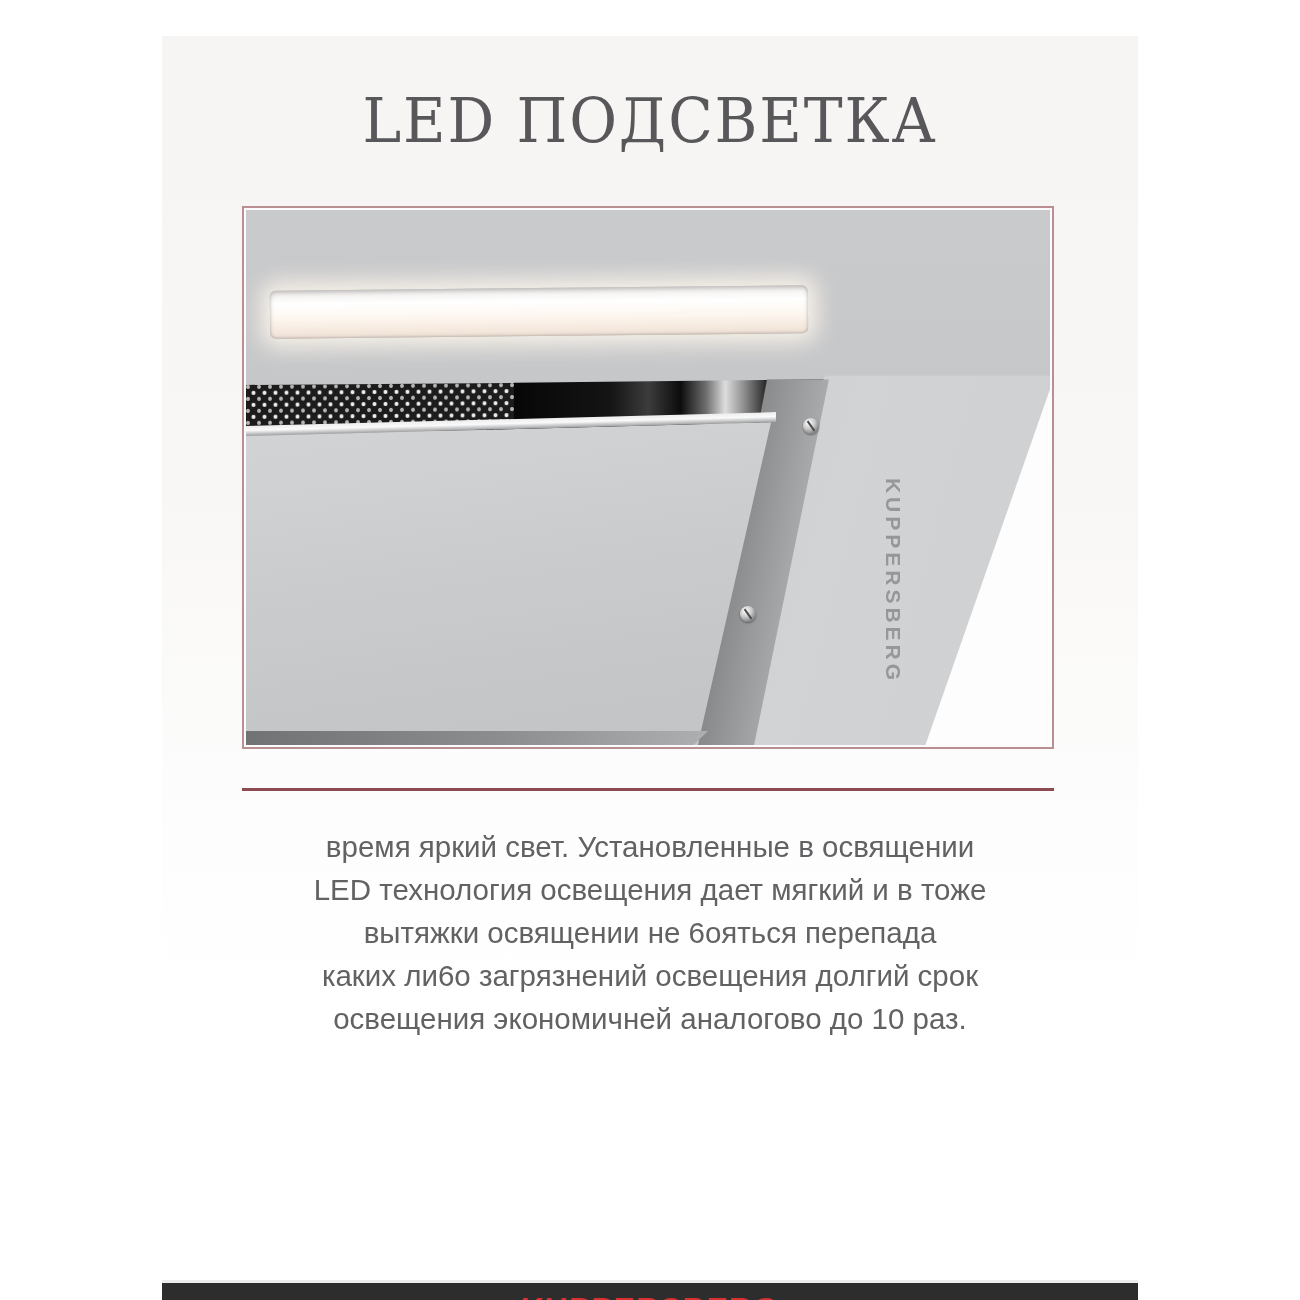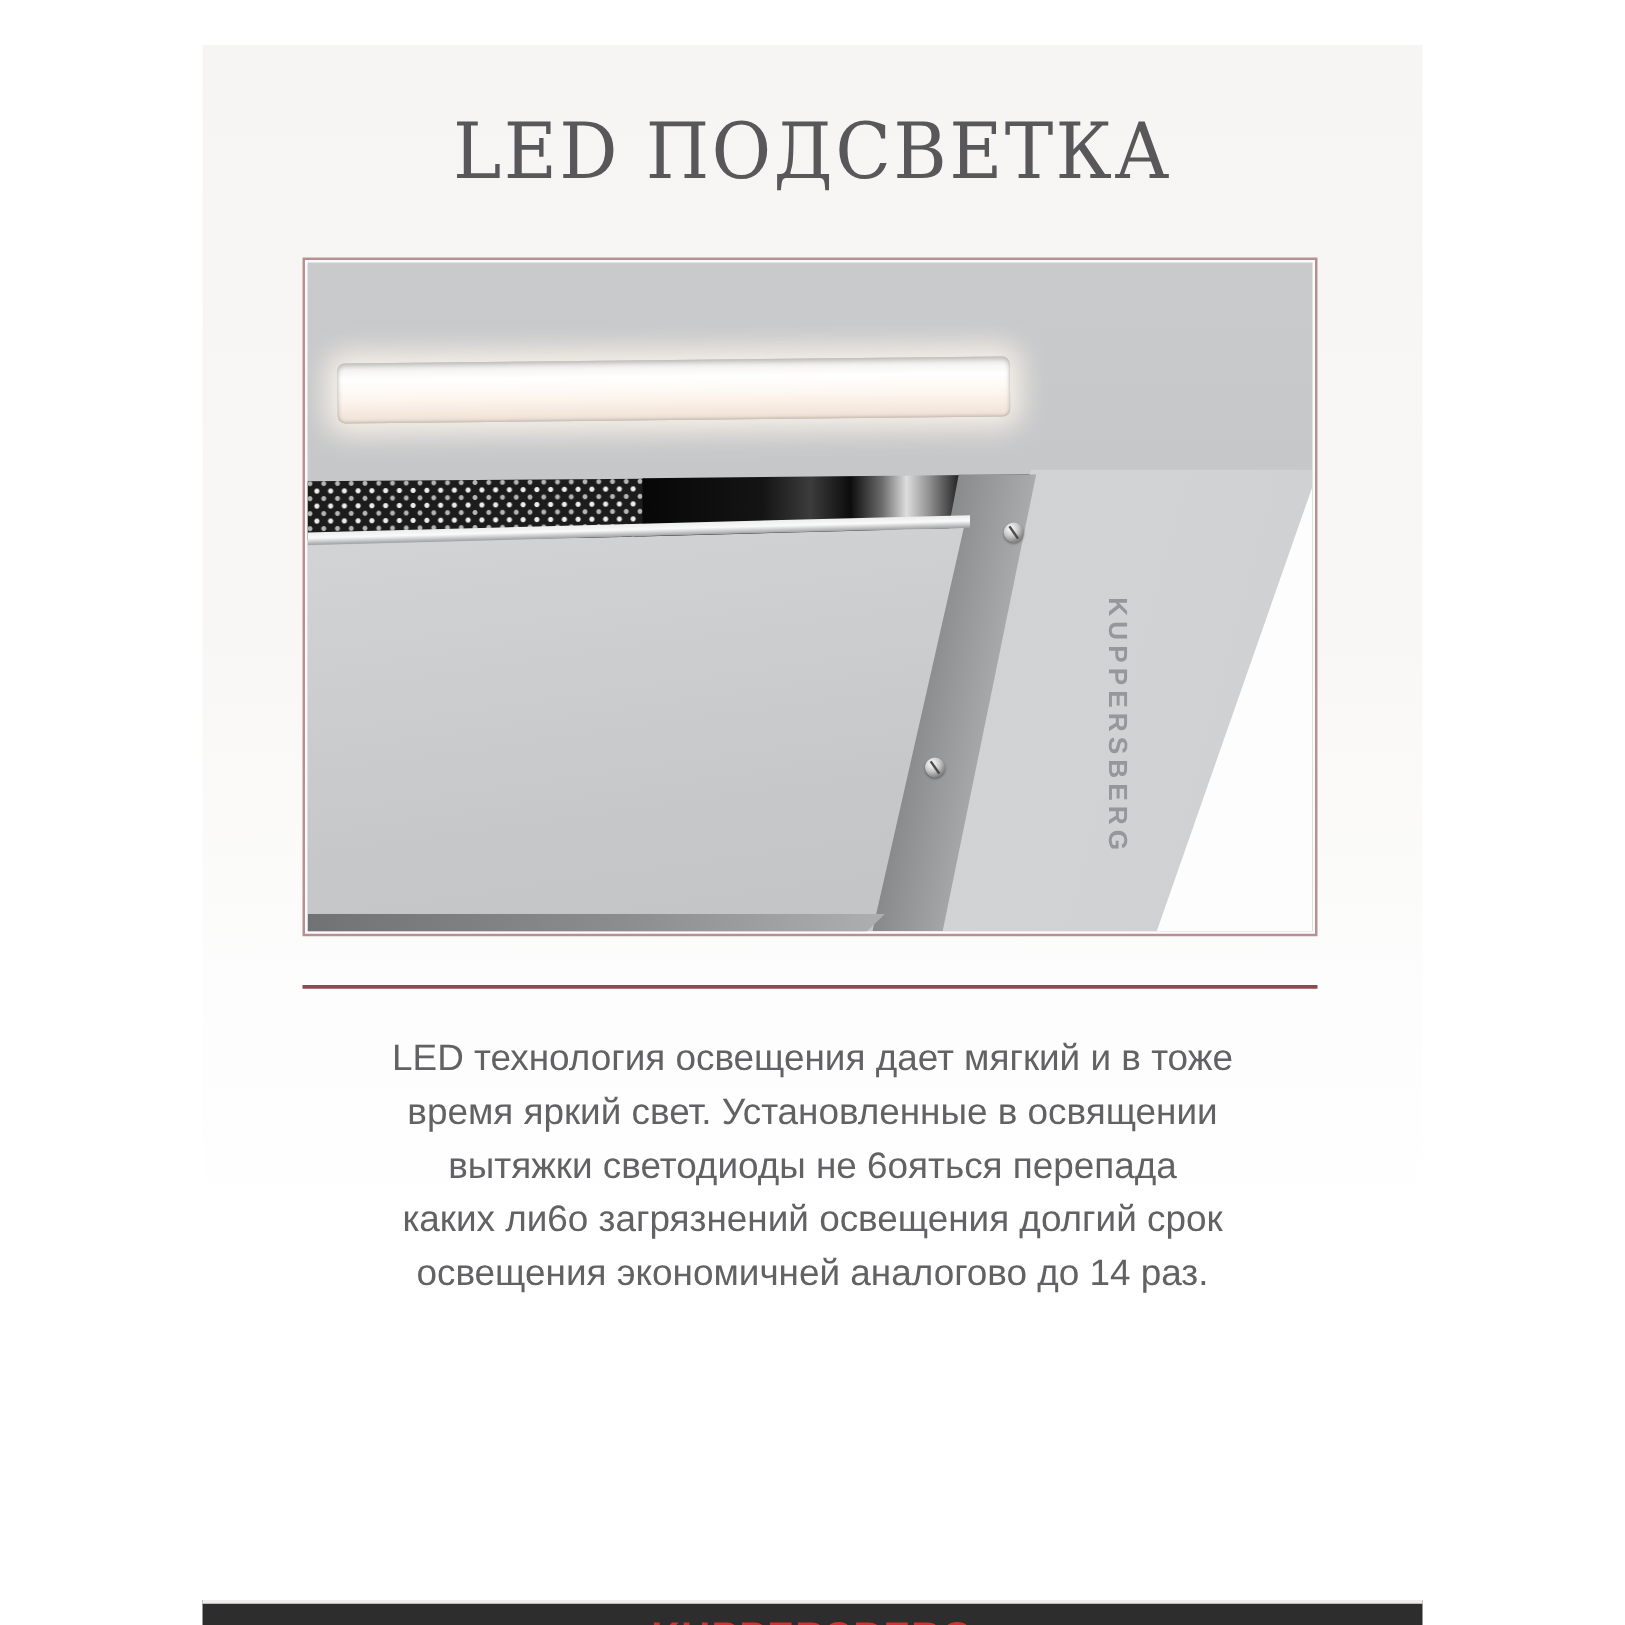--- a/index.html
+++ b/index.html
@@ -204,24 +204,24 @@
       <div class="panel-bottom"></div>
       <div class="screw screw-1"></div>
       <div class="screw screw-2"></div>
       <div class="bg-wedge"></div>
     </div>
   </div>
 
   <div class="divider"></div>
 
   <div class="description">
+    <div>время яркий свет. Установленные в освящении</div>
     <div>LED технология освещения дает мягкий и в тоже</div>
-    <div>время яркий свет. Установленные в освящении</div>
-    <div>вытяжки светодиоды не 6ояться перепада</div>
+    <div>вытяжки освящении не 6ояться перепада</div>
     <div>каких ли6о загрязнений освещения долгий срок</div>
-    <div>освещения экономичней аналогово до 14 раз.</div>
+    <div>освещения экономичней аналогово до 10 раз.</div>
   </div>
 
   <div class="footer">
     <span>KUPPERSBERG</span>
   </div>
 
 </div>
 
 </body></html>

